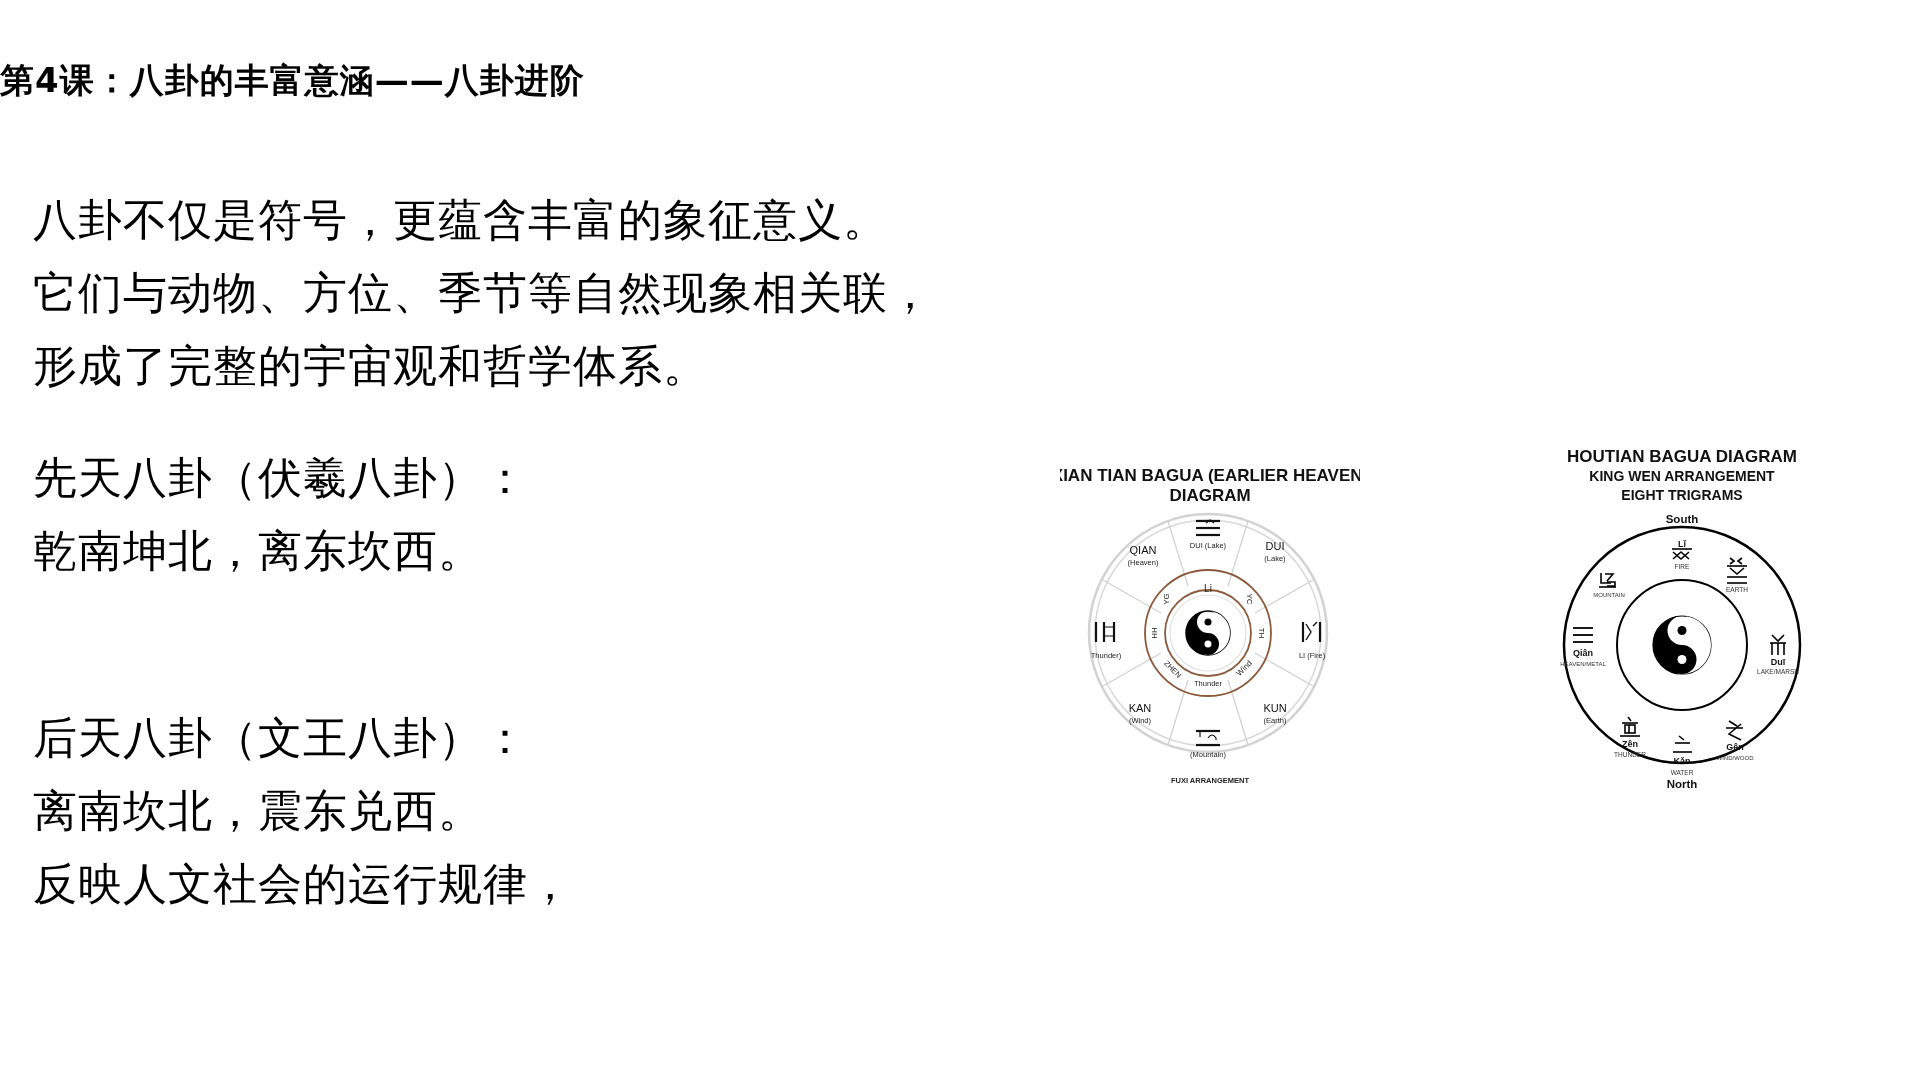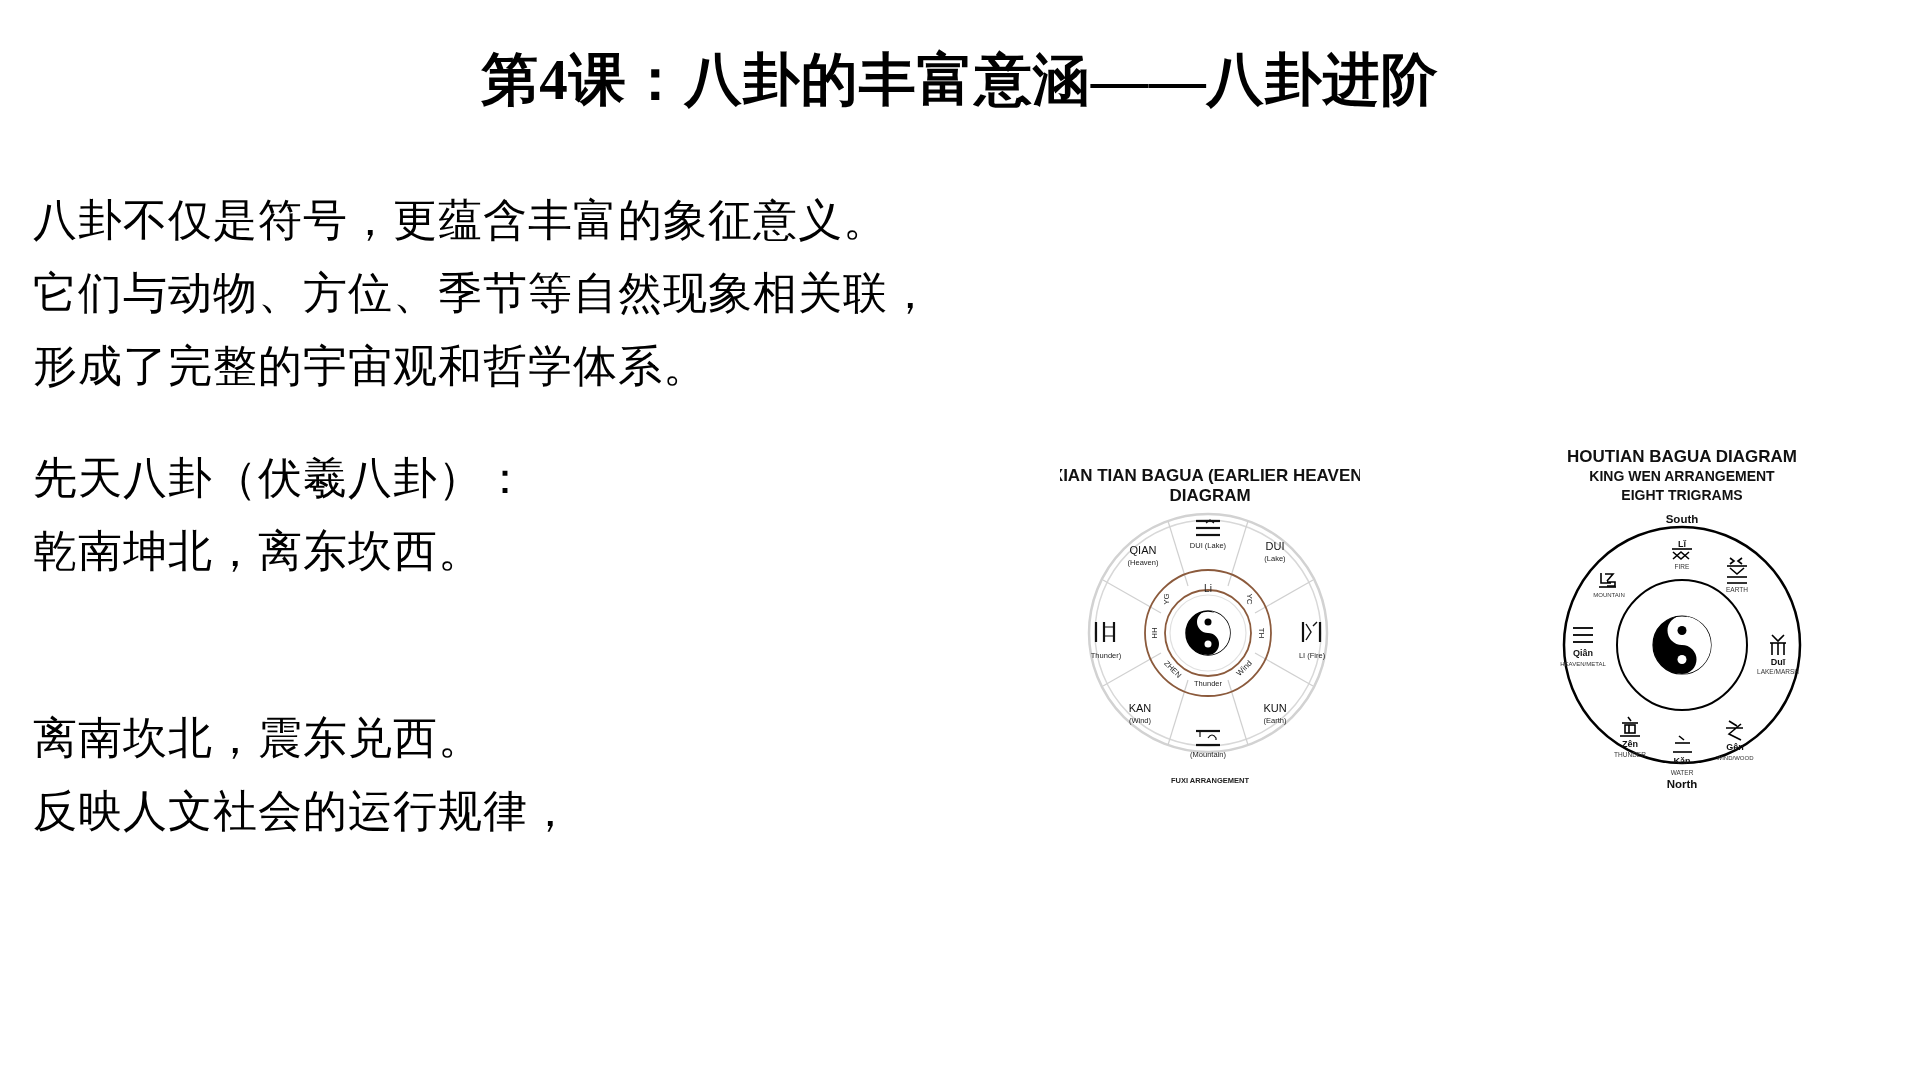--- a/index.html
+++ b/index.html
@@ -13,26 +13,24 @@
       position: relative;
       overflow: hidden;
       font-family: "DejaVu Sans", "Liberation Sans", sans-serif;
       color: #000000;
     }
     .slide-title {
       position: absolute;
       left: 0;
       top: 48px;
       width: 1920px;
-      text-align: center;
-      font-size: 57px;
+      font-size: 34px;
       font-weight: bold;
       letter-spacing: 1px;
       line-height: 64px;
-      font-family: Liberation Serif, serif;
     }
     .body-text {
       position: absolute;
       left: 33px;
       font-size: 44px;
       line-height: 73px;
       letter-spacing: 1px;
       white-space: nowrap;
     }
     .para-1 { top: 183px; }
@@ -65,20 +63,21 @@
     <span class="line">它们与动物、方位、季节等自然现象相关联，</span>
     <span class="line">形成了完整的宇宙观和哲学体系。</span>
   </div>
 
   <div class="body-text para-2">
     <span class="line">先天八卦（伏羲八卦）：</span>
     <span class="line">乾南坤北，离东坎西。</span>
   </div>
 
   <div class="body-text para-3">
+    <span class="line">后天八卦（文王八卦）：</span>
     <span class="line">离南坎北，震东兑西。</span>
     <span class="line">反映人文社会的运行规律，</span>
   </div>
 
   <div class="diagram xt-diagram">
     <svg width="300" height="380" viewBox="0 0 300 380" xmlns="http://www.w3.org/2000/svg">
 
       <text x="150" y="61" text-anchor="middle" font-size="17" class="svg-title-cond" fill="#111">XIAN TIAN BAGUA (EARLIER HEAVEN)</text>
       <text x="150" y="81" text-anchor="middle" font-size="17" class="svg-title-cond" fill="#111">DIAGRAM</text>
 

